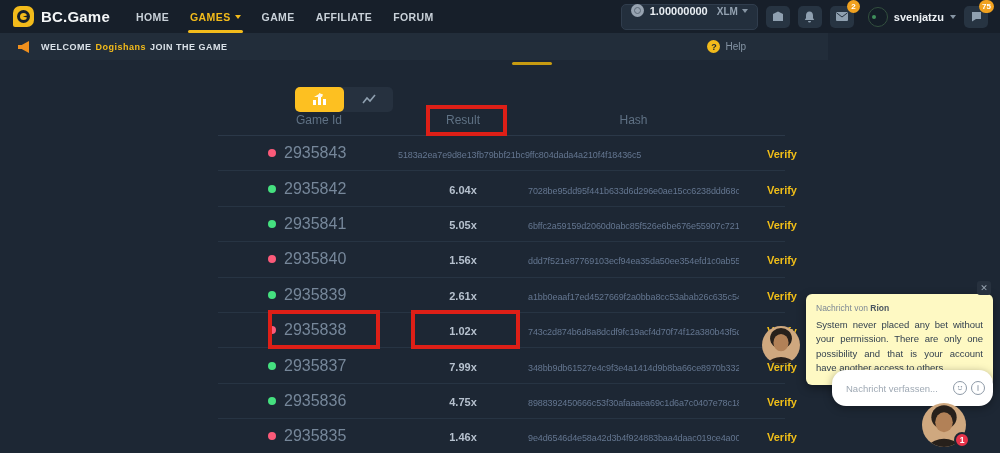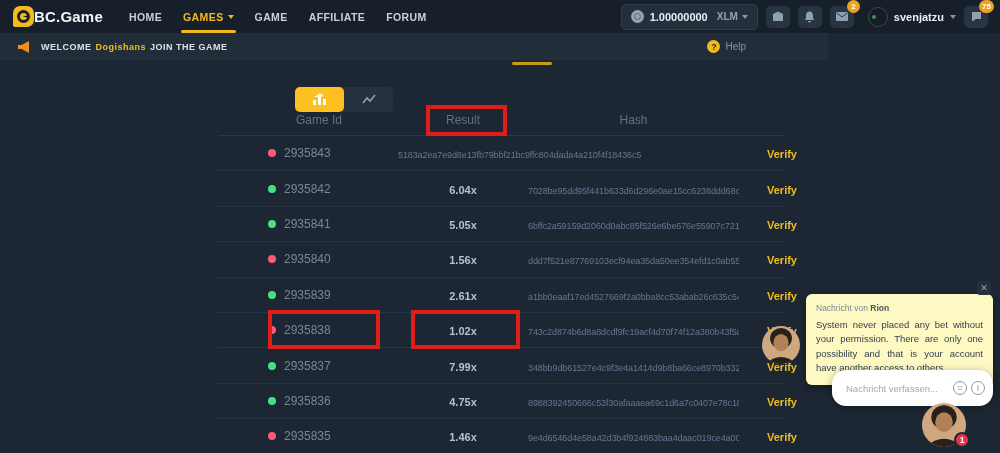--- a/index.html
+++ b/index.html
@@ -2,39 +2,39 @@
 <html><head>
 <meta charset="utf-8">
 <style>
   * { margin:0; padding:0; box-sizing:border-box; }
   html,body { width:1000px; height:453px; overflow:hidden; }
   body { background:#1d2734; font-family:"Liberation Sans", sans-serif; position:relative; }
 
   
   .topbar { position:absolute; top:0; left:0; width:1000px; height:33px; background:#171f2a;
             display:flex; align-items:center; z-index:5; }
-  .logo { display:flex; align-items:center; margin-left:13px; }
+  .logo { display:flex; align-items:center; gap:7px; margin-left:13px; }
   .logo-badge { width:21px; height:21px; background:#f3bb1b; border-radius:7px 7px 7px 2px; position:relative; }
   .logo-badge::before { content:""; position:absolute; left:4px; top:4px; width:13px; height:13px;
             border-radius:50%; background:#171f2a; }
   .logo-badge::after { content:""; position:absolute; left:7px; top:7px; width:7px; height:7px;
             border-radius:50%; background:#f3bb1b; clip-path:polygon(0 0,100% 0,100% 35%,40% 50%,100% 65%,100% 100%,0 100%); }
   .logo-text { color:#f4f6f8; font-size:15px; font-weight:bold; letter-spacing:.2px; }
 
   .nav { display:flex; align-items:center; gap:21px; margin-left:26px; }
   .nav-item { font-size:10.5px; font-weight:bold; color:#c9d1d9; letter-spacing:.4px; position:relative;
               display:flex; align-items:center; gap:4px; cursor:pointer; }
   .nav-item.active { color:#f3bb1b; }
   .nav-item.active::after { content:""; position:absolute; left:-2px; right:-2px; bottom:-10px; height:3px;
               background:#f3bb1b; border-radius:2px; }
   .caret { width:0; height:0; border-left:3.5px solid transparent; border-right:3.5px solid transparent;
            border-top:4px solid currentColor; display:inline-block; }
 
   .top-right { margin-left:auto; display:flex; align-items:center; gap:8px; margin-right:12px; }
-  .balance-pill { display:flex; align-items:center; gap:6px; background:#232f3d; border:1px solid #303d4d;
+  .balance-pill { display:flex; align-items:flex-end; gap:6px; background:#232f3d; border:1px solid #303d4d;
                   border-radius:5px; height:22px; padding:12px 9px; }
   .coin { width:13px; height:13px; border-radius:50%; background:#97a3b1; position:relative; }
   .coin::before { content:""; position:absolute; inset:3px; border-radius:50%; border:1.5px solid #5c6977; }
   .balance-amount { font-size:11px; font-weight:bold; color:#e9eef3; }
   .balance-currency { font-size:10px; font-weight:bold; color:#94a2b1; display:flex; align-items:center; gap:4px; margin-left:3px; }
   .icon-btn { width:24px; height:22px; background:#273442; border-radius:5px; display:flex; align-items:center;
               justify-content:center; position:relative; cursor:pointer; }
   .icon-btn svg { display:block; }
   .mini-badge { position:absolute; top:-6px; right:-6px; min-width:13px; height:13px; padding:0 3px;
                 background:#f0a11f; color:#fff; font-size:8px; font-weight:bold; border-radius:8px;
@@ -70,21 +70,21 @@
   .thead .hcell { font-size:12px; color:#5f7184; }
   .trow { display:flex; align-items:center; height:35.4px; border-bottom:1px solid #273443; cursor:pointer; }
   .col-id { width:180px; display:flex; align-items:center; padding-left:50px; }
   .thead .col-id { padding-left:78px; }
   .col-result { width:130px; text-align:center; }
   .col-hash { flex:1; overflow:hidden; }
   .col-verify { width:46px; text-align:right; }
   .dot { width:8px; height:8px; border-radius:50%; margin-right:8px; flex:none; }
   .dot.red { background:#fb5a79; }
   .dot.green { background:#45e07f; }
-  .game-id { font-size:12px; color:#76879a; }
+  .game-id { font-size:16px; color:#76879a; }
   .result-val { font-size:11px; font-weight:bold; color:#b6c1ce; }
   .hash-val { font-size:9px; color:#647690; white-space:nowrap; letter-spacing:-.1px; }
   .verify-link { font-size:11px; font-weight:bold; color:#f0be18; cursor:pointer;margin-left:28px; }
 
   
   .anno { position:absolute; border:4px solid #de1f17; z-index:8; pointer-events:none; }
   .anno-result-header { left:426px; top:105px; width:81px; height:31px; }
   .anno-gameid { left:268px; top:310px; width:112px; height:39px; }
   .anno-result { left:411px; top:310px; width:109px; height:39px; }
 

